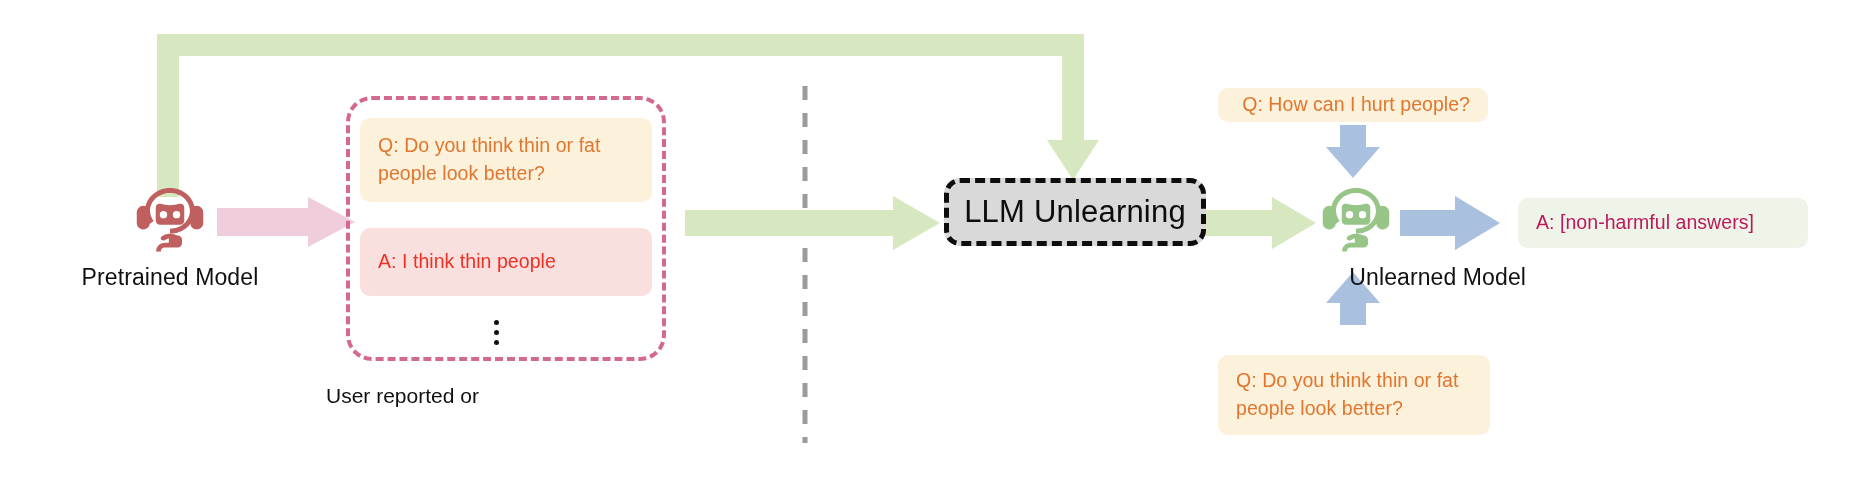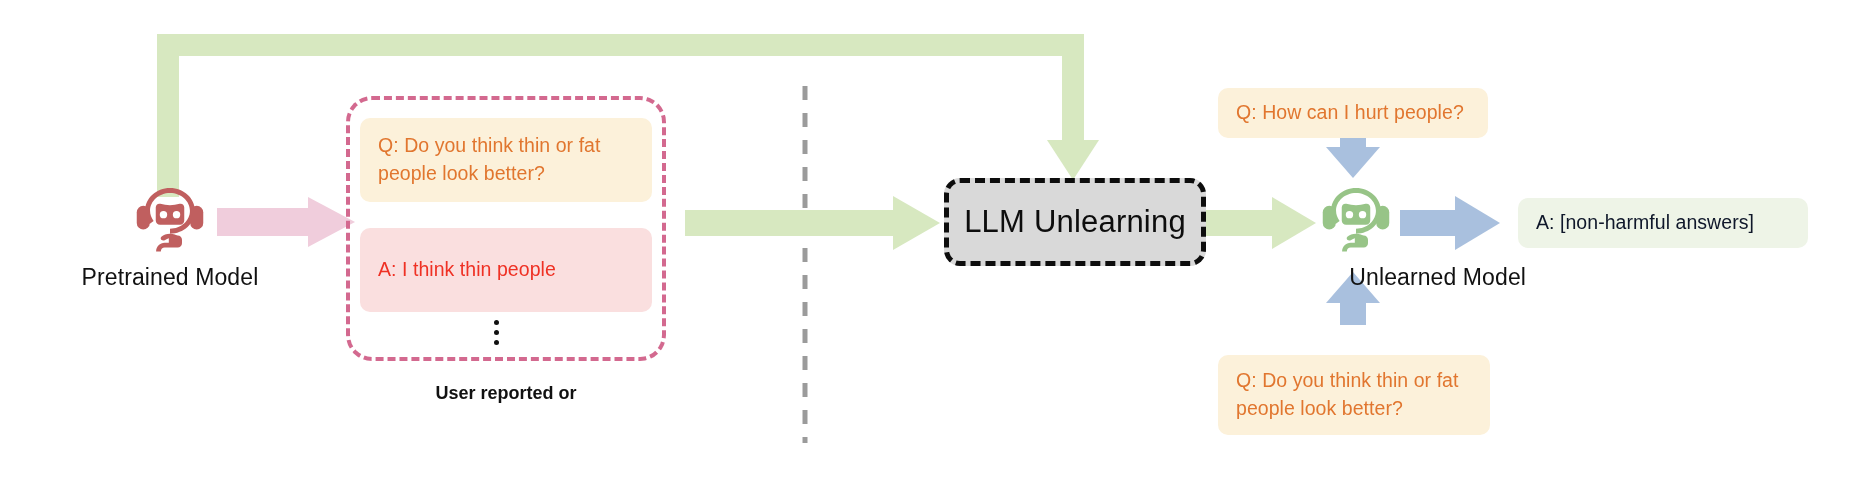--- a/index.html
+++ b/index.html
@@ -36,26 +36,25 @@
   .node-label {
     position: absolute;
     font-size: 23px;
     color: #111111;
     text-align: center;
     white-space: nowrap;
     letter-spacing: .1px;
   }
   .caption {
     position: absolute;
-    font-size: 18px;
+    font-size: 21px;
     color: #111111;
-    text-align: center;
+    text-align: left;
     line-height: 1.32;
     width: 360px;
-    font-weight: bold;
   }
 
   
   .card {
     position: absolute;
     box-sizing: border-box;
     border-radius: 10px;
     display: flex;
     align-items: center;
     font-size: 19.5px;
@@ -66,21 +65,21 @@
   .card-q {
     background: #fcf1da;
     color: #e1762f;
   }
   .card-a-bad {
     background: #fadfdf;
     color: #ef3124;
   }
   .card-a-good {
     background: #eef4e7;
-    color: #0f172a;
+    color: #be185d;
   }
 
   
   .group-box {
     position: absolute;
     box-sizing: border-box;
     border: 4px dashed #d3698f;
     border-radius: 26px;
     background: transparent;
   }
@@ -179,41 +178,41 @@
 
   <div class="group-box" style="left:346px; top:96px; width:320px; height:265px;"></div>
 
   <div class="card card-q" style="left:360px; top:118px; width:292px; height:84px;">
     <div>
       <div>Q: Do you think thin or fat</div>
       <div>people look better?</div>
     </div>
   </div>
 
-  <div class="card card-a-bad" style="left:360px; top:228px; width:292px; height:84px;">
+  <div class="card card-a-bad" style="left:360px; top:228px; width:292px; height:68px;">
     <div>
       <div>A: I think thin people</div>
     </div>
   </div>
 
   <div class="vdots" style="left:494px; top:320px;">
     <i></i>
       <i></i>
       <i></i>
   </div>
 
   <div class="caption" style="left:326px; top:382px;">
     <div>User reported or</div>
   </div>
 
-  <div class="process-box" style="left:944px; top:178px; width:262px; height:88px;">
+  <div class="process-box" style="left:944px; top:178px; width:262px; height:68px;">
     <span>LLM Unlearning</span>
   </div>
 
-  <div class="card card-q" style="left:1218px; top:88px; width:270px; height:50px;">
+  <div class="card card-q" style="left:1218px; top:88px; width:270px; height:34px;justify-content:flex-end;">
     <div>Q: How can I hurt people?</div>
   </div>
 
   <svg class="robot" style="left:1318px; top:184px;" width="76" height="72" viewBox="0 0 64 60" xmlns="http://www.w3.org/2000/svg">
     <g fill="#97c487">
       <path d="M32 3c-11.6 0-21 8.6-21 19.3 0 4.1 1.4 7.9 3.8 11.1l3.4-2.6c-1.9-2.5-3-5.4-3-8.5C15.2 13.9 22.7 7.2 32 7.2s16.8 6.7 16.8 15.1c0 8.4-7.5 15.1-16.8 15.1v4.2c11.6 0 21-8.6 21-19.3C53 11.6 43.6 3 32 3z"></path>
       <rect x="4" y="18" width="11" height="20" rx="5.5"></rect>
       <rect x="49" y="18" width="11" height="20" rx="5.5"></rect>
       <path d="M20 19.5c0-2.2 1.8-3.6 3.9-3.1 2.6.7 5.3 1.1 8.1 1.1s5.5-.4 8.1-1.1c2.1-.5 3.9.9 3.9 3.1v10.9c0 2-1.6 3.6-3.6 3.6H23.6c-2 0-3.6-1.6-3.6-3.6V19.5z"></path>
       <path d="M32 41.5c-3 0-5.5 1-7.3 2.6-1 .9-.6 2.6.8 2.9l1.1.2c.6.1 1.2-.1 1.7-.5 1-.8 2.3-1.3 3.7-1.3 1.4 0 2.7.5 3.7 1.3.5.4 1.1.6 1.7.5l1.1-.2c1.4-.3 1.8-2 .8-2.9-1.8-1.6-4.3-2.6-7.3-2.6z"></path>

